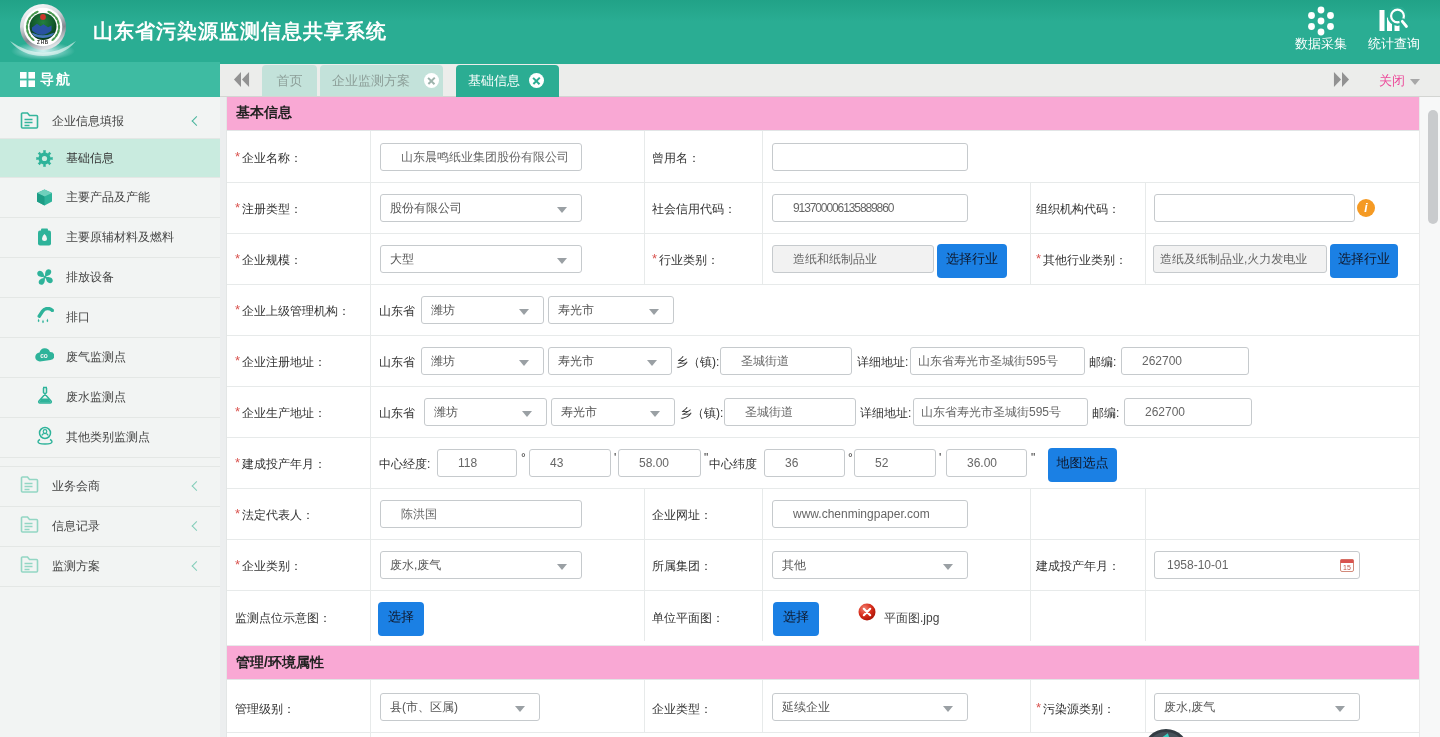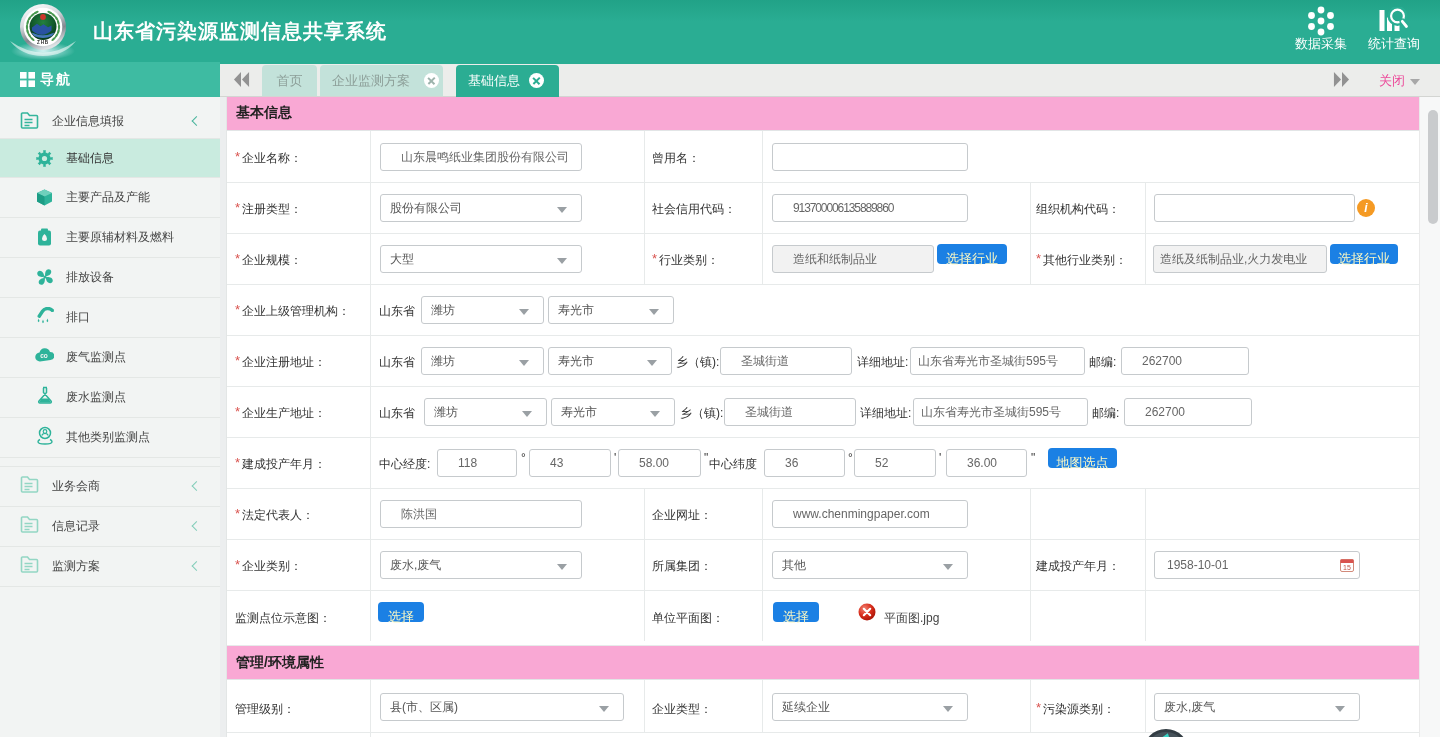--- a/index.html
+++ b/index.html
@@ -30,21 +30,21 @@
 #panel{left:226px;top:97px;width:1193px;height:640px;background:#fff;border-left:1px solid #e3e6e6}
 .band{position:absolute;left:227px;width:1192px;background:#f9a8d4;border-bottom:1px solid #e2e5e6}
 .band b{position:absolute;left:9px;font-size:14px;color:#222}
 .hl{position:absolute;left:227px;width:1192px;height:1px;background:#e7eaea}
 .vl{position:absolute;width:1px;background:#e7eaea}
 .lb{position:absolute;font-size:12px;color:#333;white-space:nowrap}
 .rq:before{content:"*";color:#d9534f;margin-right:2px;font-size:13px;line-height:12px;vertical-align:1px}
 .inp{position:absolute;height:28px;border:1px solid #c6cacd;border-radius:3px;background:#fff;font-size:12px;color:#666;line-height:26px;padding-left:20px;white-space:nowrap;overflow:hidden}
 .sel{position:absolute;height:28px;border:1px solid #c6cacd;border-radius:3px;background:#fff;font-size:12px;color:#555;line-height:26px;padding-left:9px}
 .sel:after{content:"";position:absolute;right:14px;top:12px;border:5.5px solid transparent;border-top:6.5px solid #9aa0a4;border-bottom:none}
-.btn{position:absolute;height:20px;background:#1b80e4;border-radius:4px;color:#fef9c3;font-size:13px;text-align:center;line-height:30px}
+.btn{position:absolute;height:34px;background:#1b80e4;border-radius:4px;color:#0f172a;font-size:13px;text-align:center;line-height:30px}
 .gray{background:#f2f2f2}
 
 #sbtrack{left:1419px;top:97px;width:21px;height:640px;background:#f7f8f8;border-left:1px solid #eaeaea}
 #sbthumb{left:1428px;top:110px;width:10px;height:114px;background:#c9cbcd;border-radius:5px}
 </style></head>
 <body>
 <div class="abs" id="hdr"></div>
 <div class="abs" id="title">山东省污染源监测信息共享系统</div>
 <div class="abs hlbl" style="left:1295px">数据采集</div>
 <div class="abs hlbl" style="left:1368px">统计查询</div>
@@ -382,20 +382,20 @@
         <stop offset="100%" stop-color="#a81205"></stop>
       </radialGradient>
     </defs>
     <circle cx="9" cy="9" r="8.5" fill="url(#rx)"></circle>
     <path d="M5.8 5.8 L12.2 12.2 M12.2 5.8 L5.8 12.2" stroke="#fff" stroke-width="2.1" stroke-linecap="round"></path>
   </svg>
 <div class="lb" style="left:884px;top:610px;color:#444">平面图.jpg</div>
 <div class="lb" style="left:235px;top:701px">管理级别：</div>
 <div class="lb" style="left:652px;top:701px">企业类型：</div>
 <div class="lb rq" style="left:1036px;top:701px">污染源类别：</div>
-<div class="sel" style="left:380px;top:693px;width:244px">县(市、区属)</div>
+<div class="sel" style="left:380px;top:693px;width:160px">县(市、区属)</div>
 <div class="sel" style="left:772px;top:693px;width:196px">延续企业</div>
 <div class="sel" style="left:1154px;top:693px;width:206px">废水,废气</div>
 <div class="abs" style="left:1143px;top:729px;width:46px;height:8px;overflow:hidden">
     <div style="position:absolute;left:0;top:0;width:46px;height:46px;border-radius:50%;background:#46525a;border:3px solid #323c43">
       <div style="position:absolute;left:11px;top:1px;width:0;height:0;border-left:9px solid transparent;border-right:9px solid transparent;border-bottom:12px solid #38d1c3;transform:rotate(18deg)"></div>
     </div>
   </div>
 
 </body></html>

